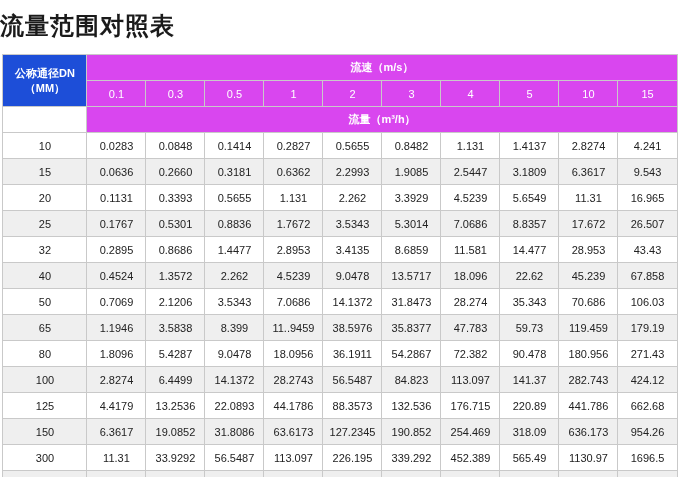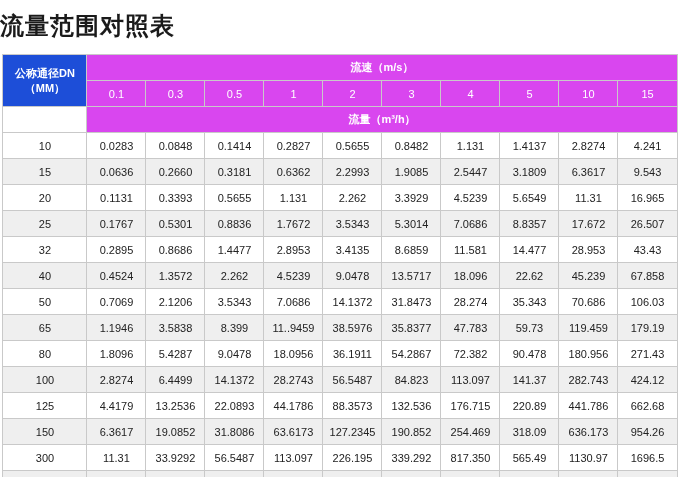--- a/index.html
+++ b/index.html
@@ -288,21 +288,21 @@
           <td>954.26</td>
         </tr>
         <tr class="row-white">
           <td class="dncell">300</td>
           <td>11.31</td>
           <td>33.9292</td>
           <td>56.5487</td>
           <td>113.097</td>
           <td>226.195</td>
           <td>339.292</td>
-          <td>817.350</td>
+          <td>452.389</td>
           <td>565.49</td>
           <td>1130.97</td>
           <td>1696.5</td>
         </tr>
         <tr class="row-gray">
           <td class="dncell">250</td>
           <td>17.672</td>
           <td>53.0144</td>
           <td>88.3573</td>
           <td>176.715</td>

